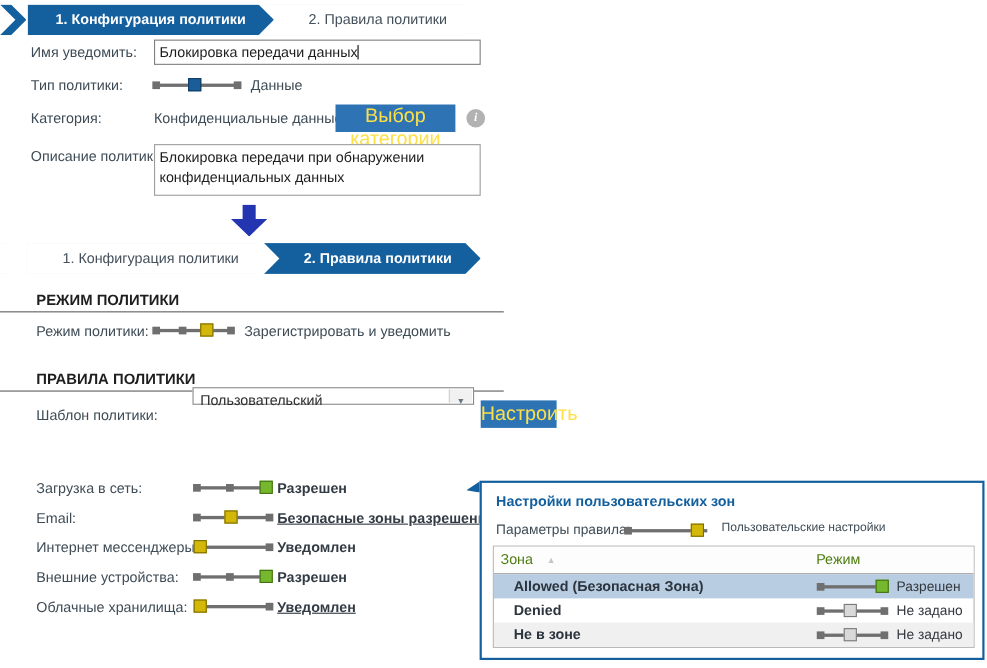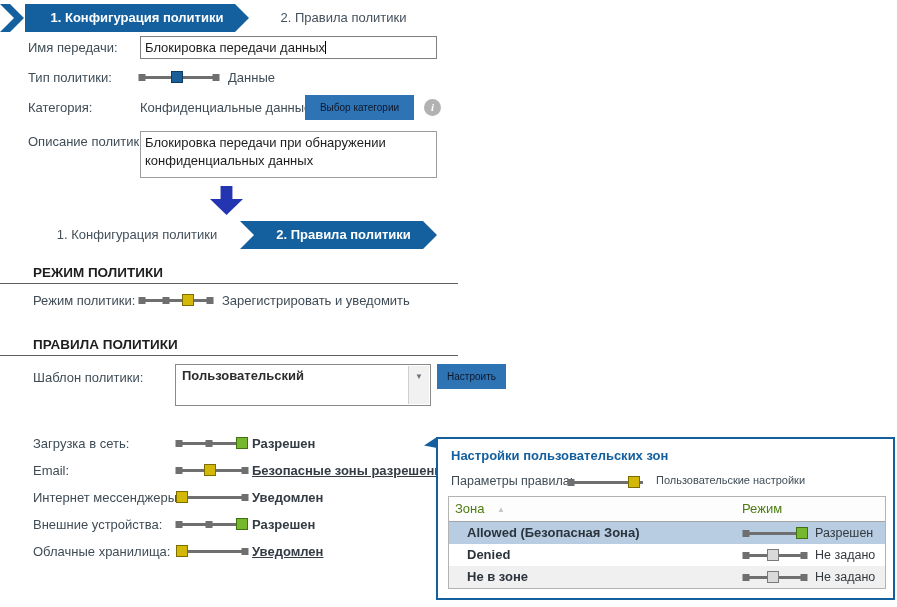--- a/index.html
+++ b/index.html
@@ -22,22 +22,22 @@
   .lead-blue { background:var(--accent_blue); }
   .lead-gray { background:#fff; filter:drop-shadow(0 0 1px #b9bdc1); }
 
   
   .lbl { position:absolute; color:#3f4c56; }
   .val-bold { font-weight:bold; color:#333b44; }
   .u { text-decoration:underline; }
   .textbox { position:absolute; border:1px solid #7f7f7f; background:#fff; color:#1d1d1d;
     padding:2px 4px; line-height:1.35; }
   .caret { display:inline-block; width:1px; height:13px; background:#000; vertical-align:-2px; }
-  .btn-blue { position:absolute; background:var(--button_blue); color:#0f172a; border:none;
-    font-family:inherit; font-size:10px; text-align:center; cursor:pointer; }
+  .btn-blue { position:absolute; background:var(--button_blue); color:#fde047; border:none;
+    font-family:inherit; font-size:18px; text-align:center; cursor:pointer; }
   .info-circle { position:absolute; width:17px; height:17px; border-radius:50%;
     background:#b2b2b2; color:#fff; font:italic bold 11px "Liberation Serif", serif;
     text-align:center; line-height:17px; }
 
   
   .slider { position:absolute; height:14px; }
   .slider .track { position:absolute; left:0; right:0; top:5px; height:3px; background:#6f6f6f; }
   .slider .stop { position:absolute; top:3px; width:7px; height:7px; background:#6f6f6f; transform:translateX(-50%); }
   .slider .handle { position:absolute; top:0; width:12px; height:12px; border:1px solid #555; transform:translateX(-50%); }
   .h-green  { background:var(--handle_green);  border-color:#417112 !important; }
@@ -82,21 +82,21 @@
 <body>
 
 <div id="canvas">
 
   <div class="tabbar" style="top:4px;">
     <span class="lead-chev lead-blue"></span>
     <div class="tab tab-first tab-active" style="left:25px; width:224px;">1. Конфигурация политики</div>
     <div class="tab tab-next tab-inactive" style="left:240px; width:197px;">2. Правила политики</div>
   </div>
 
-  <span class="lbl" style="left:28px; top:40px;">Имя передачи:</span>
+  <span class="lbl" style="left:28px; top:40px;">Имя уведомить:</span>
   <div class="textbox" style="left:140px; top:36px; width:297px; height:23px;">
     <span>Блокировка передачи данных</span><i class="caret"></i>
   </div>
 
   <span class="lbl" style="left:28px; top:70px;">Тип политики:</span>
   <span class="slider" style="left:140px; top:71px; width:78px;">
     <i class="track"></i>
       <i class="stop s0"></i>
       <i class="stop s100"></i>
     <i class="handle h-blue p45"></i>
@@ -129,21 +129,21 @@
       <i class="stop s33"></i>
       <i class="stop s100"></i>
     <i class="handle h-yellow p66"></i>
   </span>
   <span class="lbl" style="left:222px; top:293px;">Зарегистрировать и уведомить</span>
 
   <div class="section-title" style="left:33px; top:337px;">ПРАВИЛА ПОЛИТИКИ</div>
   <div class="section-line" style="top:355px;"></div>
 
   <span class="lbl" style="left:33px; top:370px;">Шаблон политики:</span>
-  <div class="combo" style="left:175px; top:364px; width:256px; height:42px;font-weight:bold;">
+  <div class="combo" style="left:175px; top:352px; width:256px; height:16px;">
     <span class="combo-text">Пользовательский</span>
     <span class="combo-btn">▼</span>
   </div>
   <button class="btn-blue" style="left:437px; top:364px; width:69px; height:25px;">Настроить</button>
 
   <span class="lbl" style="left:33px; top:436px;">Загрузка в сеть:</span>
   <span class="slider" style="left:177px; top:437px; width:70px;">
     <i class="track"></i>
       <i class="stop s0"></i>
       <i class="stop s45"></i>

